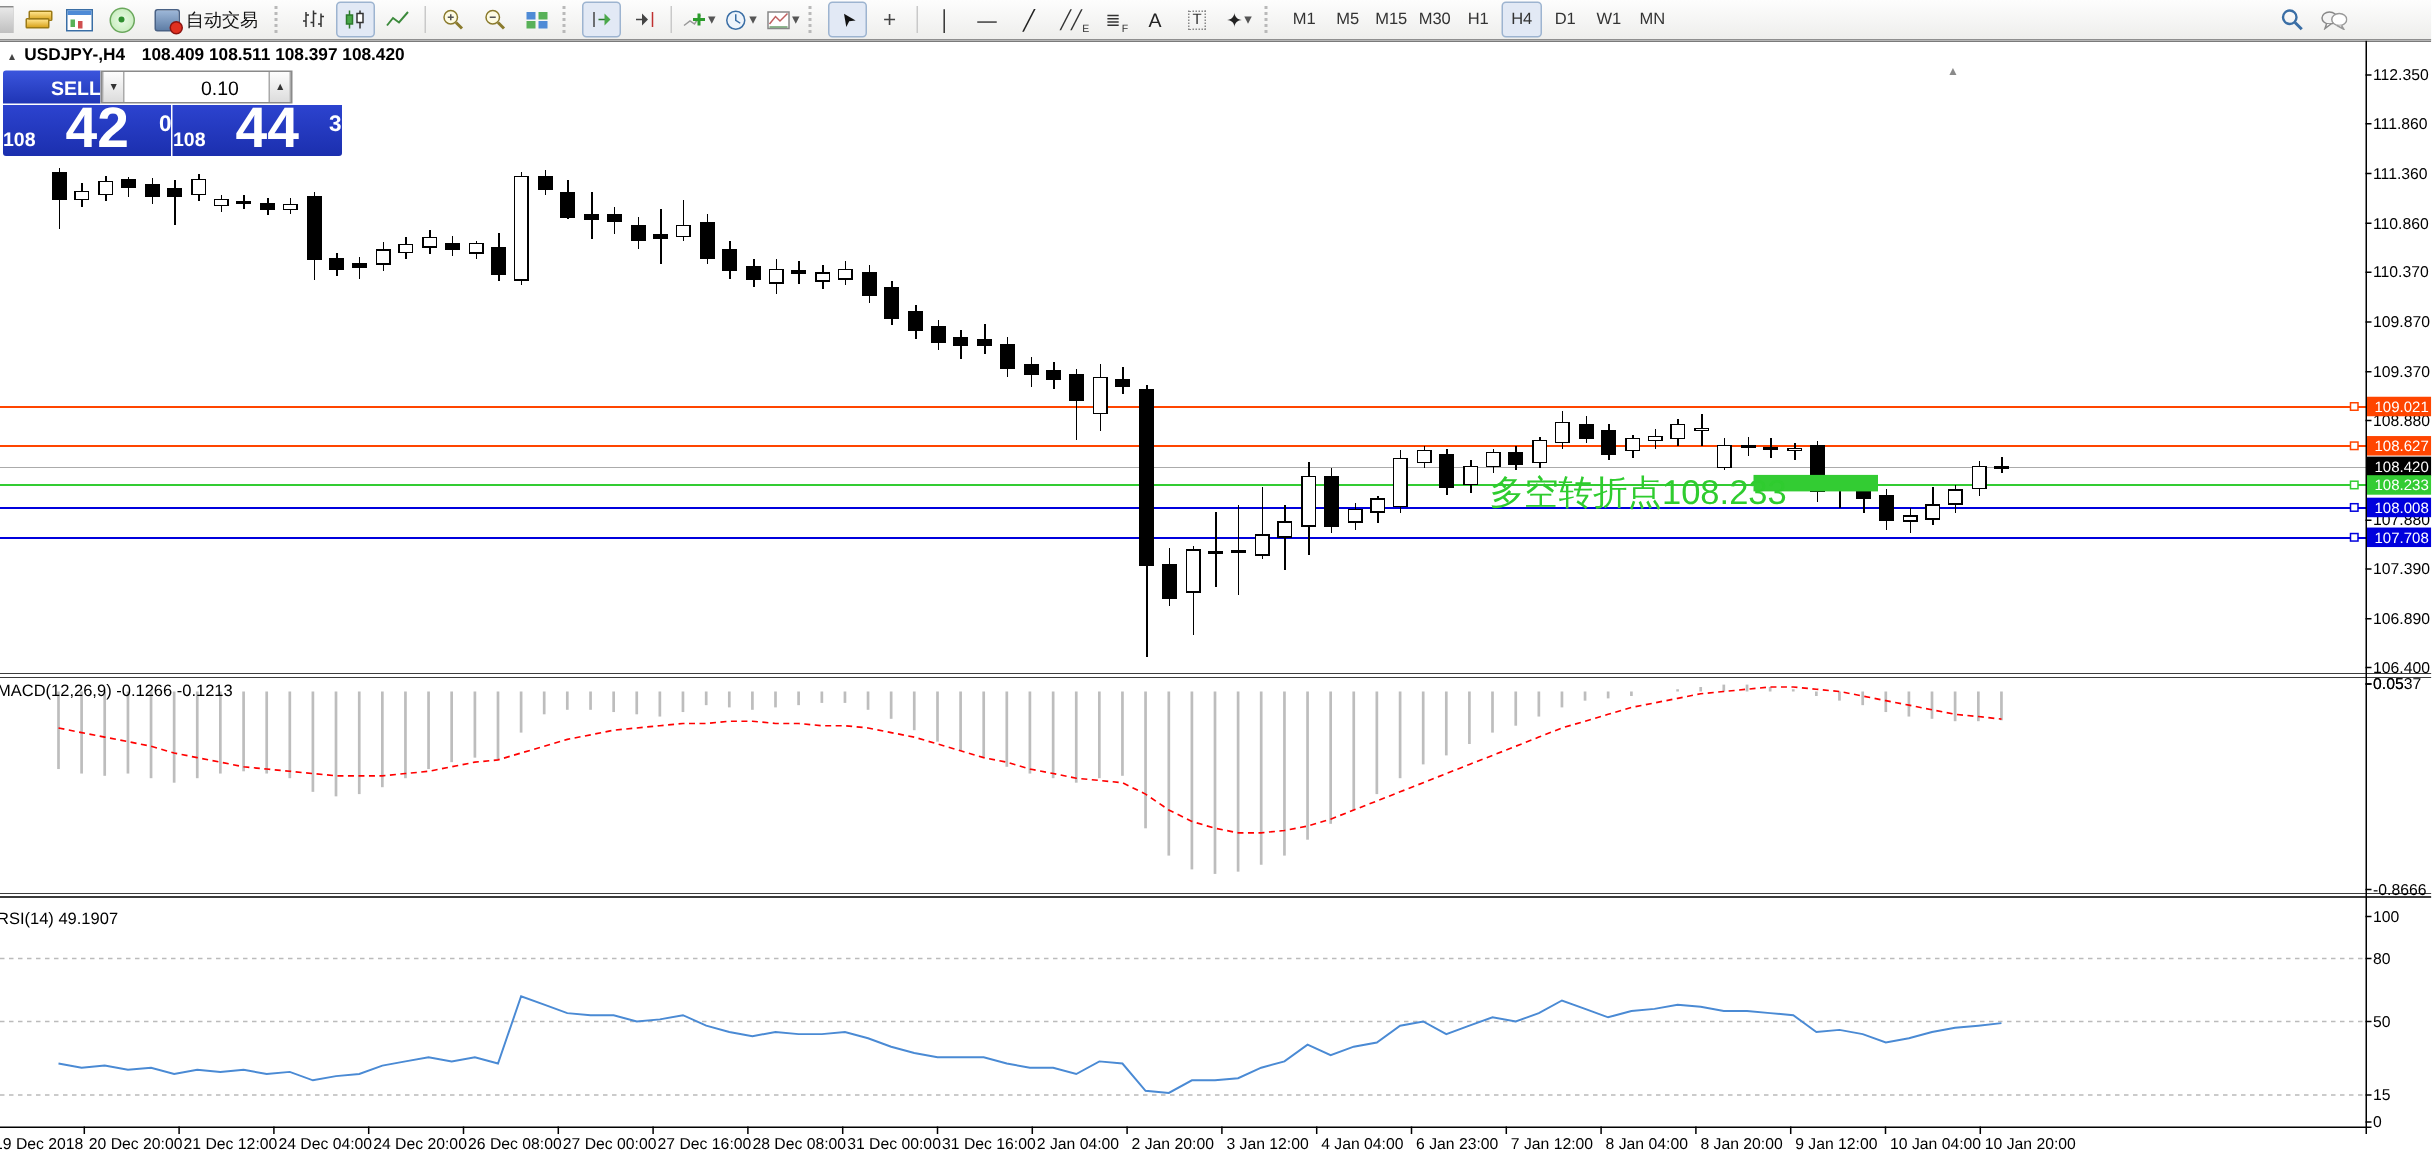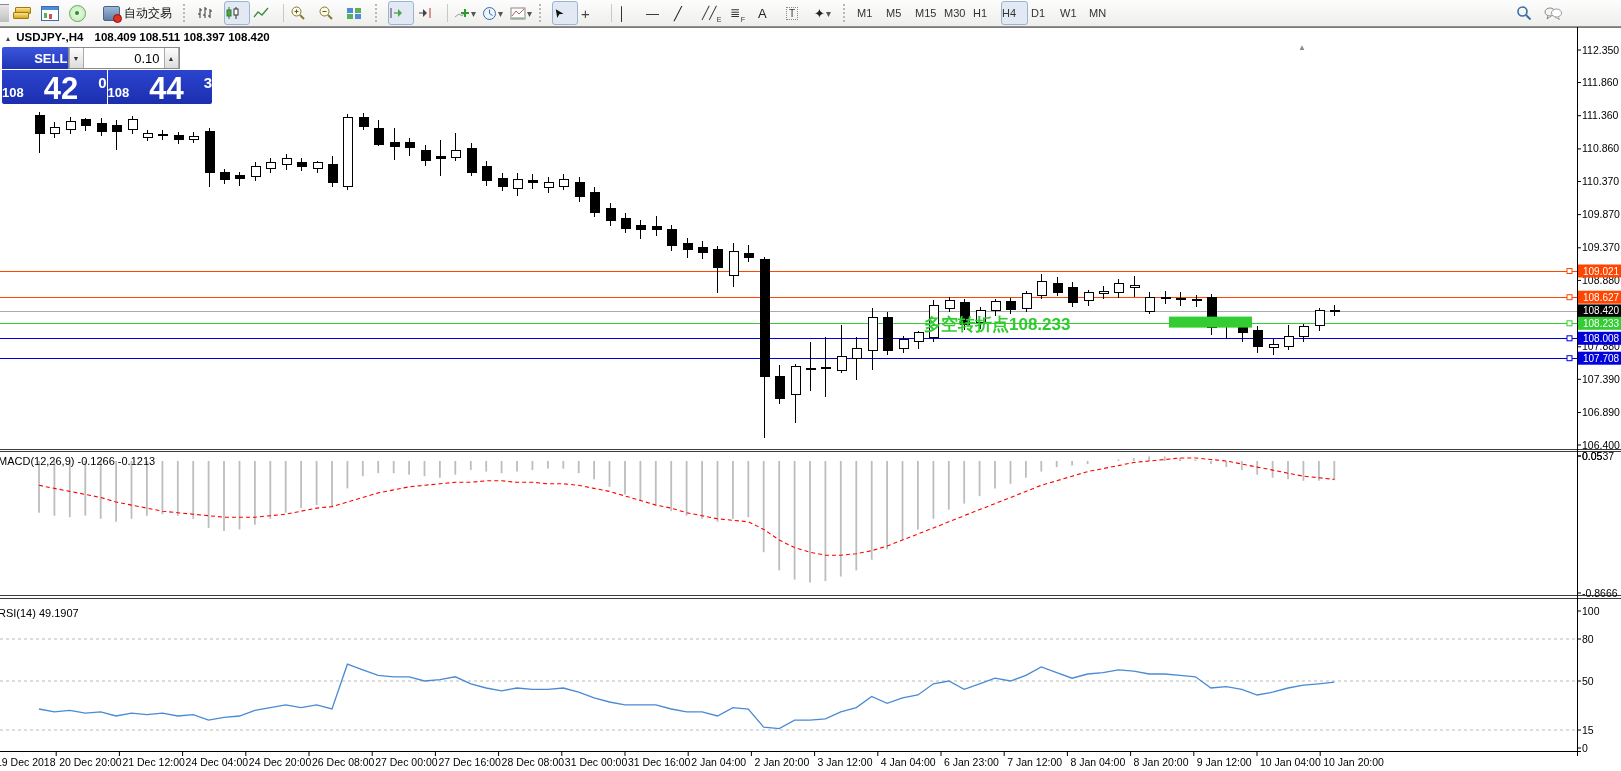--- a/index.html
+++ b/index.html
@@ -2,21 +2,21 @@
 <html><head>
 <meta charset="utf-8">
 <style>
   html,body{margin:0;padding:0;background:#fff;}
   .screen{position:relative;width:1621px;height:771px;overflow:hidden;
     font-family:"Liberation Sans","DejaVu Sans",sans-serif;background:#fff;}
   
   .toolbar{position:absolute;left:0;top:0;width:1621px;height:26px;
     background:linear-gradient(#fdfdfd,#eeeeec);border-bottom:1px solid #8f8f8f;
     display:flex;align-items:center;z-index:30;}
-  .tb-btn{height:22px;min-width:24px;display:flex;align-items:center;justify-content:flex-start;
+  .tb-btn{height:22px;min-width:24px;display:flex;align-items:center;justify-content:center;
     margin:0 1px;border:1px solid transparent;border-radius:3px;font-size:12px;color:#222;cursor:default;}
   .tb-btn.pressed{background:#e2e9f5;border:1px solid #9db4d0;}
   .grip{width:7px;height:18px;margin:0 3px;border-left:2px dotted #b9b9b9;}
   .vsep{width:1px;height:18px;background:#c9c9c9;margin:0 4px;}
   .clipped{width:9px;height:18px;overflow:hidden;margin-right:2px;}
   .clipped .inner{width:18px;height:18px;margin-left:-10px;background:linear-gradient(#e8e8e8,#bdbdbd);border:1px solid #8a8a8a;}
   .gold-icon{width:16px;height:12px;position:relative;}
   .gold-icon b,.gold-icon i{position:absolute;width:14px;height:5px;background:linear-gradient(#ffe38a,#d9a520);border:1px solid #9c7a14;border-radius:1px;}
   .gold-icon b{top:0;left:2px}.gold-icon i{top:5px;left:0}
   .chartwin-icon{width:16px;height:13px;border:1px solid #3a6ea5;background:#fff;position:relative;}
@@ -45,33 +45,33 @@
   
   .trade{position:absolute;left:2px;top:20px;width:205px;z-index:9;font-weight:bold;}
   .trade .row1{display:flex;height:22px;}
   .btn-sell,.btn-buy{background:linear-gradient(#3b55dd,#1f35b5);color:#fff;font-size:13px;
     display:flex;align-items:center;justify-content:center;}
   .btn-sell{width:46px;border-radius:2px 0 0 0;padding-left:32px;}
   .btn-buy{width:52px;flex:1;border-radius:0 2px 0 0;margin-top:32px;}
   .volbox{display:flex;align-items:center;background:#fff;border:1px solid #8a8a8a;height:20px;}
   .spin{width:13px;height:20px;background:linear-gradient(#fdfdfd,#dcdcdc);border-right:1px solid #aaa;border-left:1px solid #aaa;
     display:flex;align-items:center;justify-content:center;font-size:7px;color:#333;}
-  .vol{width:76px;text-align:right;padding-right:4px;font-size:13px;color:#000;font-weight:normal;}
+  .vol{width:76px;text-align:right;padding-right:20px;font-size:13px;color:#000;font-weight:normal;}
   .trade .row2{display:flex;height:34px;margin-top:1px;}
   .pricebox{flex:1;background:linear-gradient(#2c43cf,#1b2fae);color:#fff;display:flex;align-items:flex-end;justify-content:center;padding-bottom:1px;gap:20px;}
   .pricebox.left{margin-right:1px;border-radius:0 0 0 2px;}
   .pricebox.right{border-radius:0 0 2px 0;}
   .p-pre{font-size:13px;margin-bottom:3px;}
-  .p-big{font-size:31px;line-height:0.9;}
+  .p-big{font-size:38px;line-height:0.9;}
   .p-sup{font-size:15px;margin-bottom:12px;}
   
   .ind-label{position:absolute;z-index:8;font-size:11px;color:#000;left:-2px;}
   .macd-label{top:428px;}
   .rsi-label{top:580px;}
-  .annotation{position:absolute;left:924px;top:286px;z-index:7;font-size:17px;font-weight:bold;color:#2fcc2f;white-space:nowrap;}
+  .annotation{position:absolute;left:993px;top:286px;z-index:7;font-size:23px;font-weight:normal;color:#2fcc2f;white-space:nowrap;}
 </style>
 </head>
 <body>
 
 <div class="screen">
 
   <div class="toolbar">
     <div class="clipped">
         <div class="inner"></div>
       </div>

